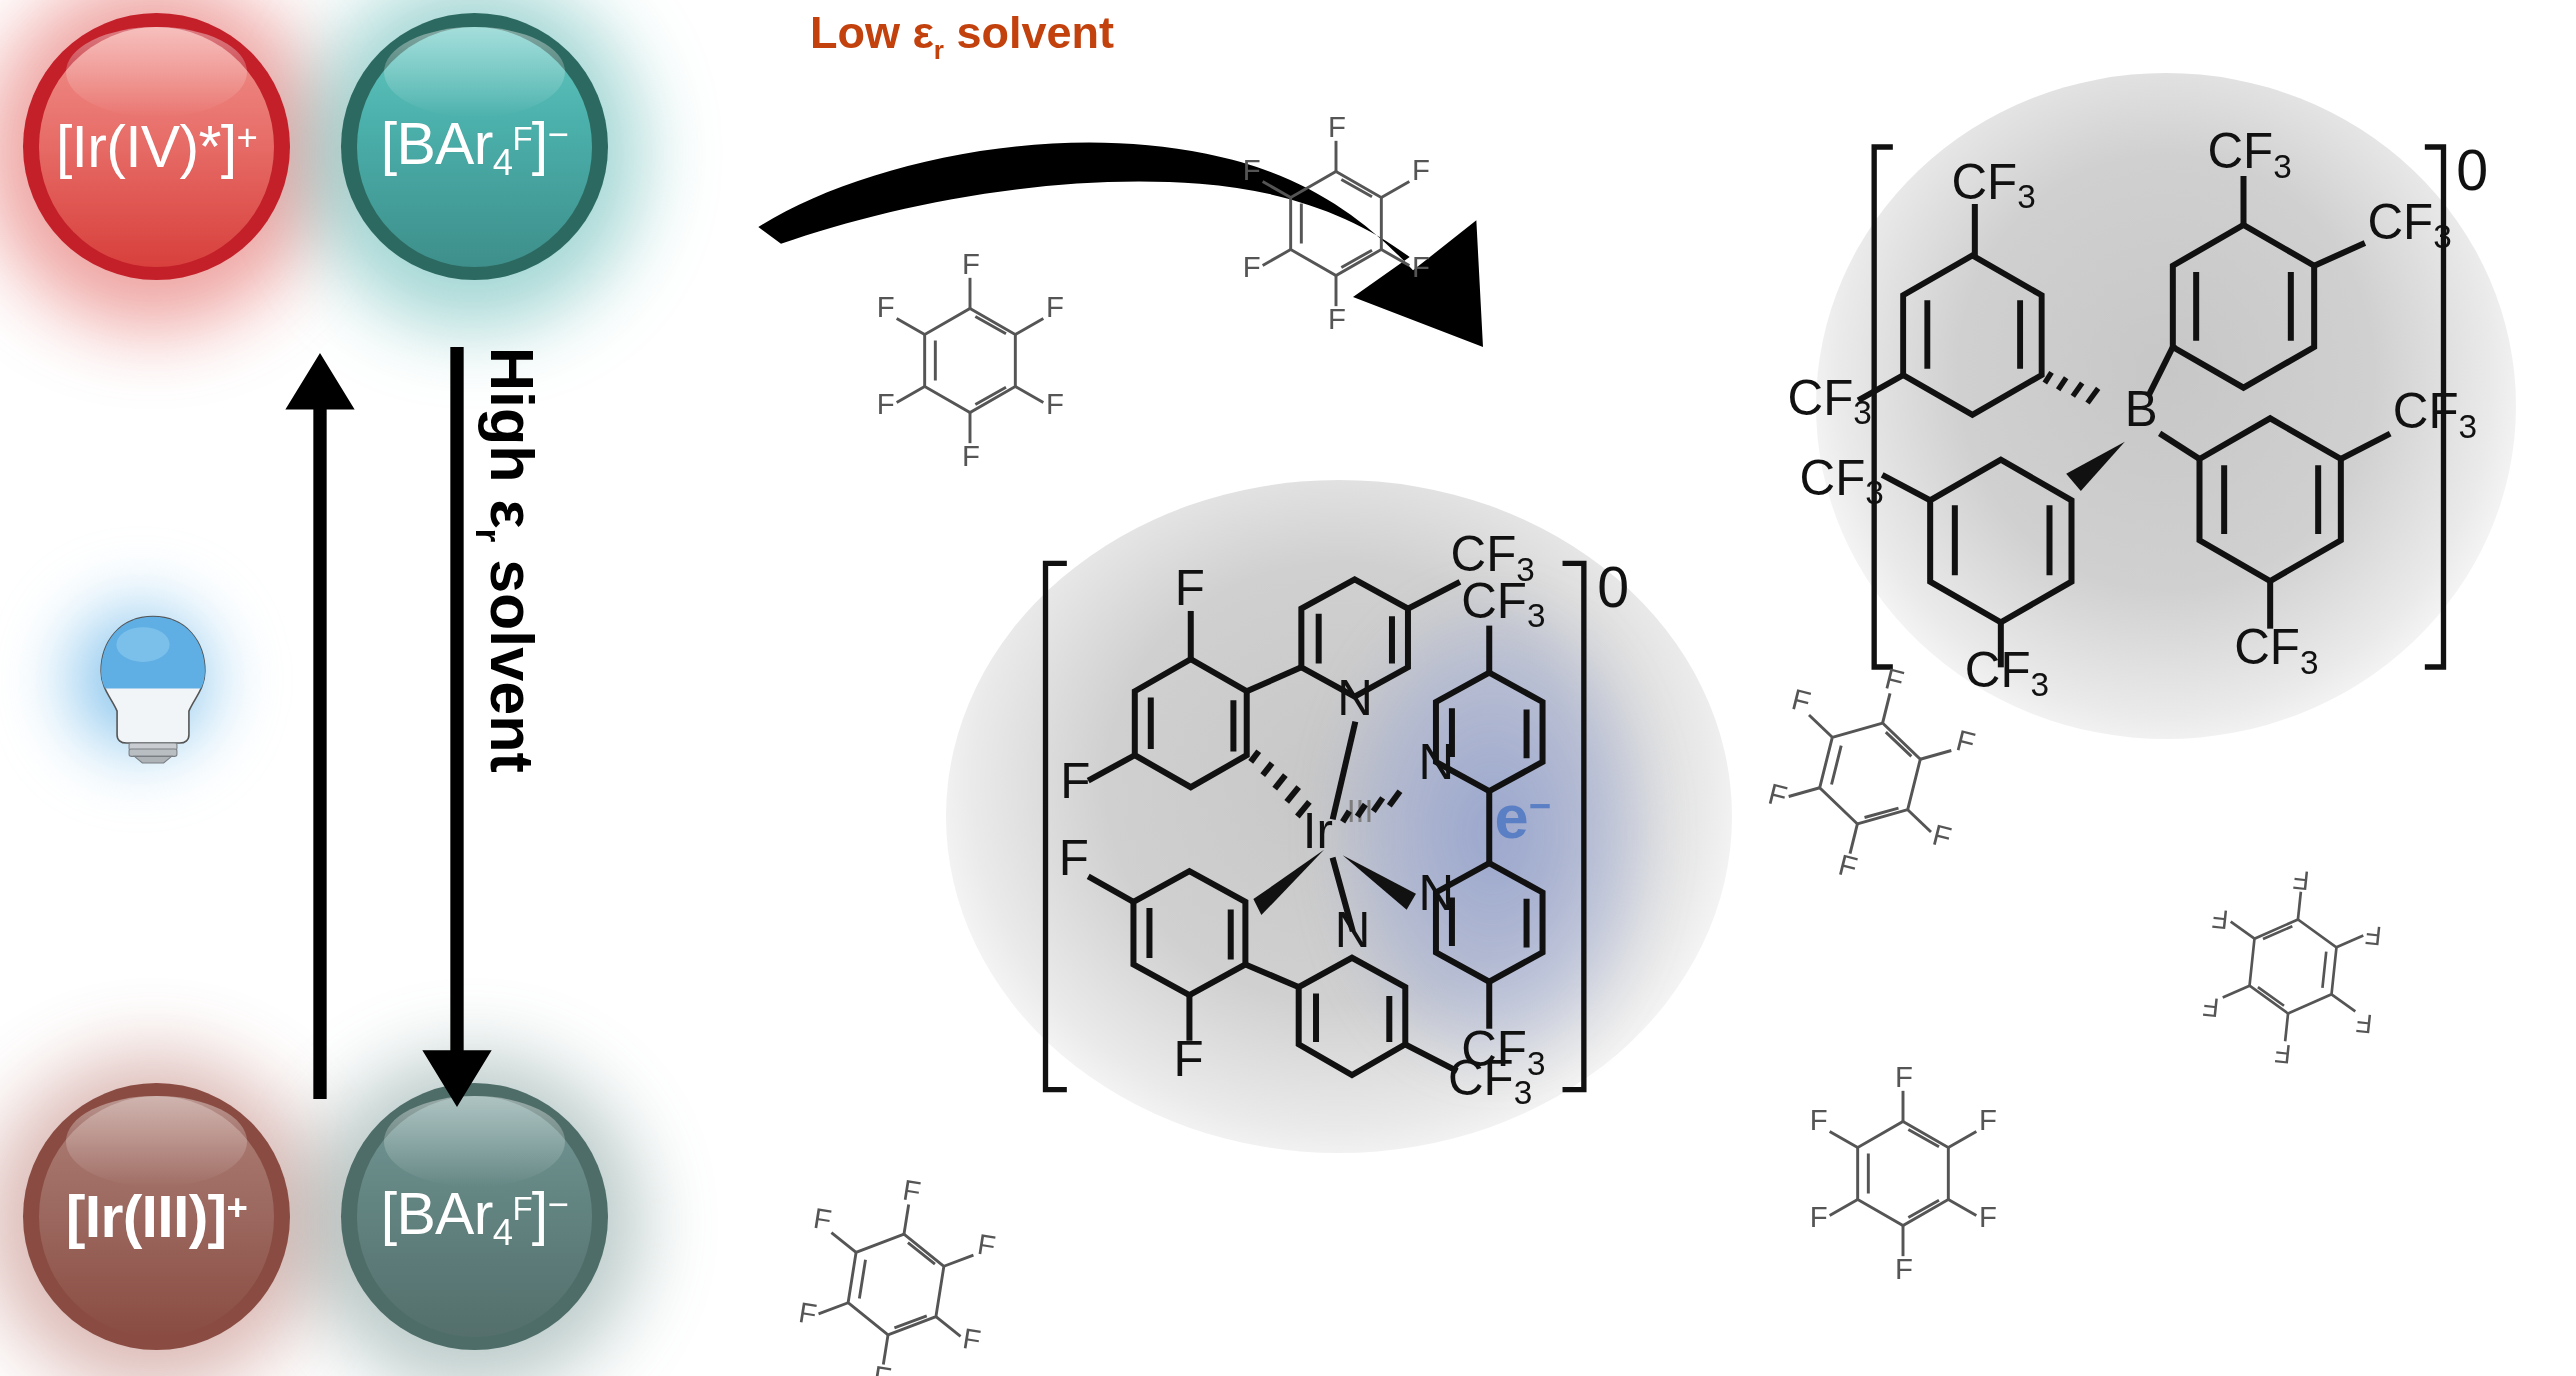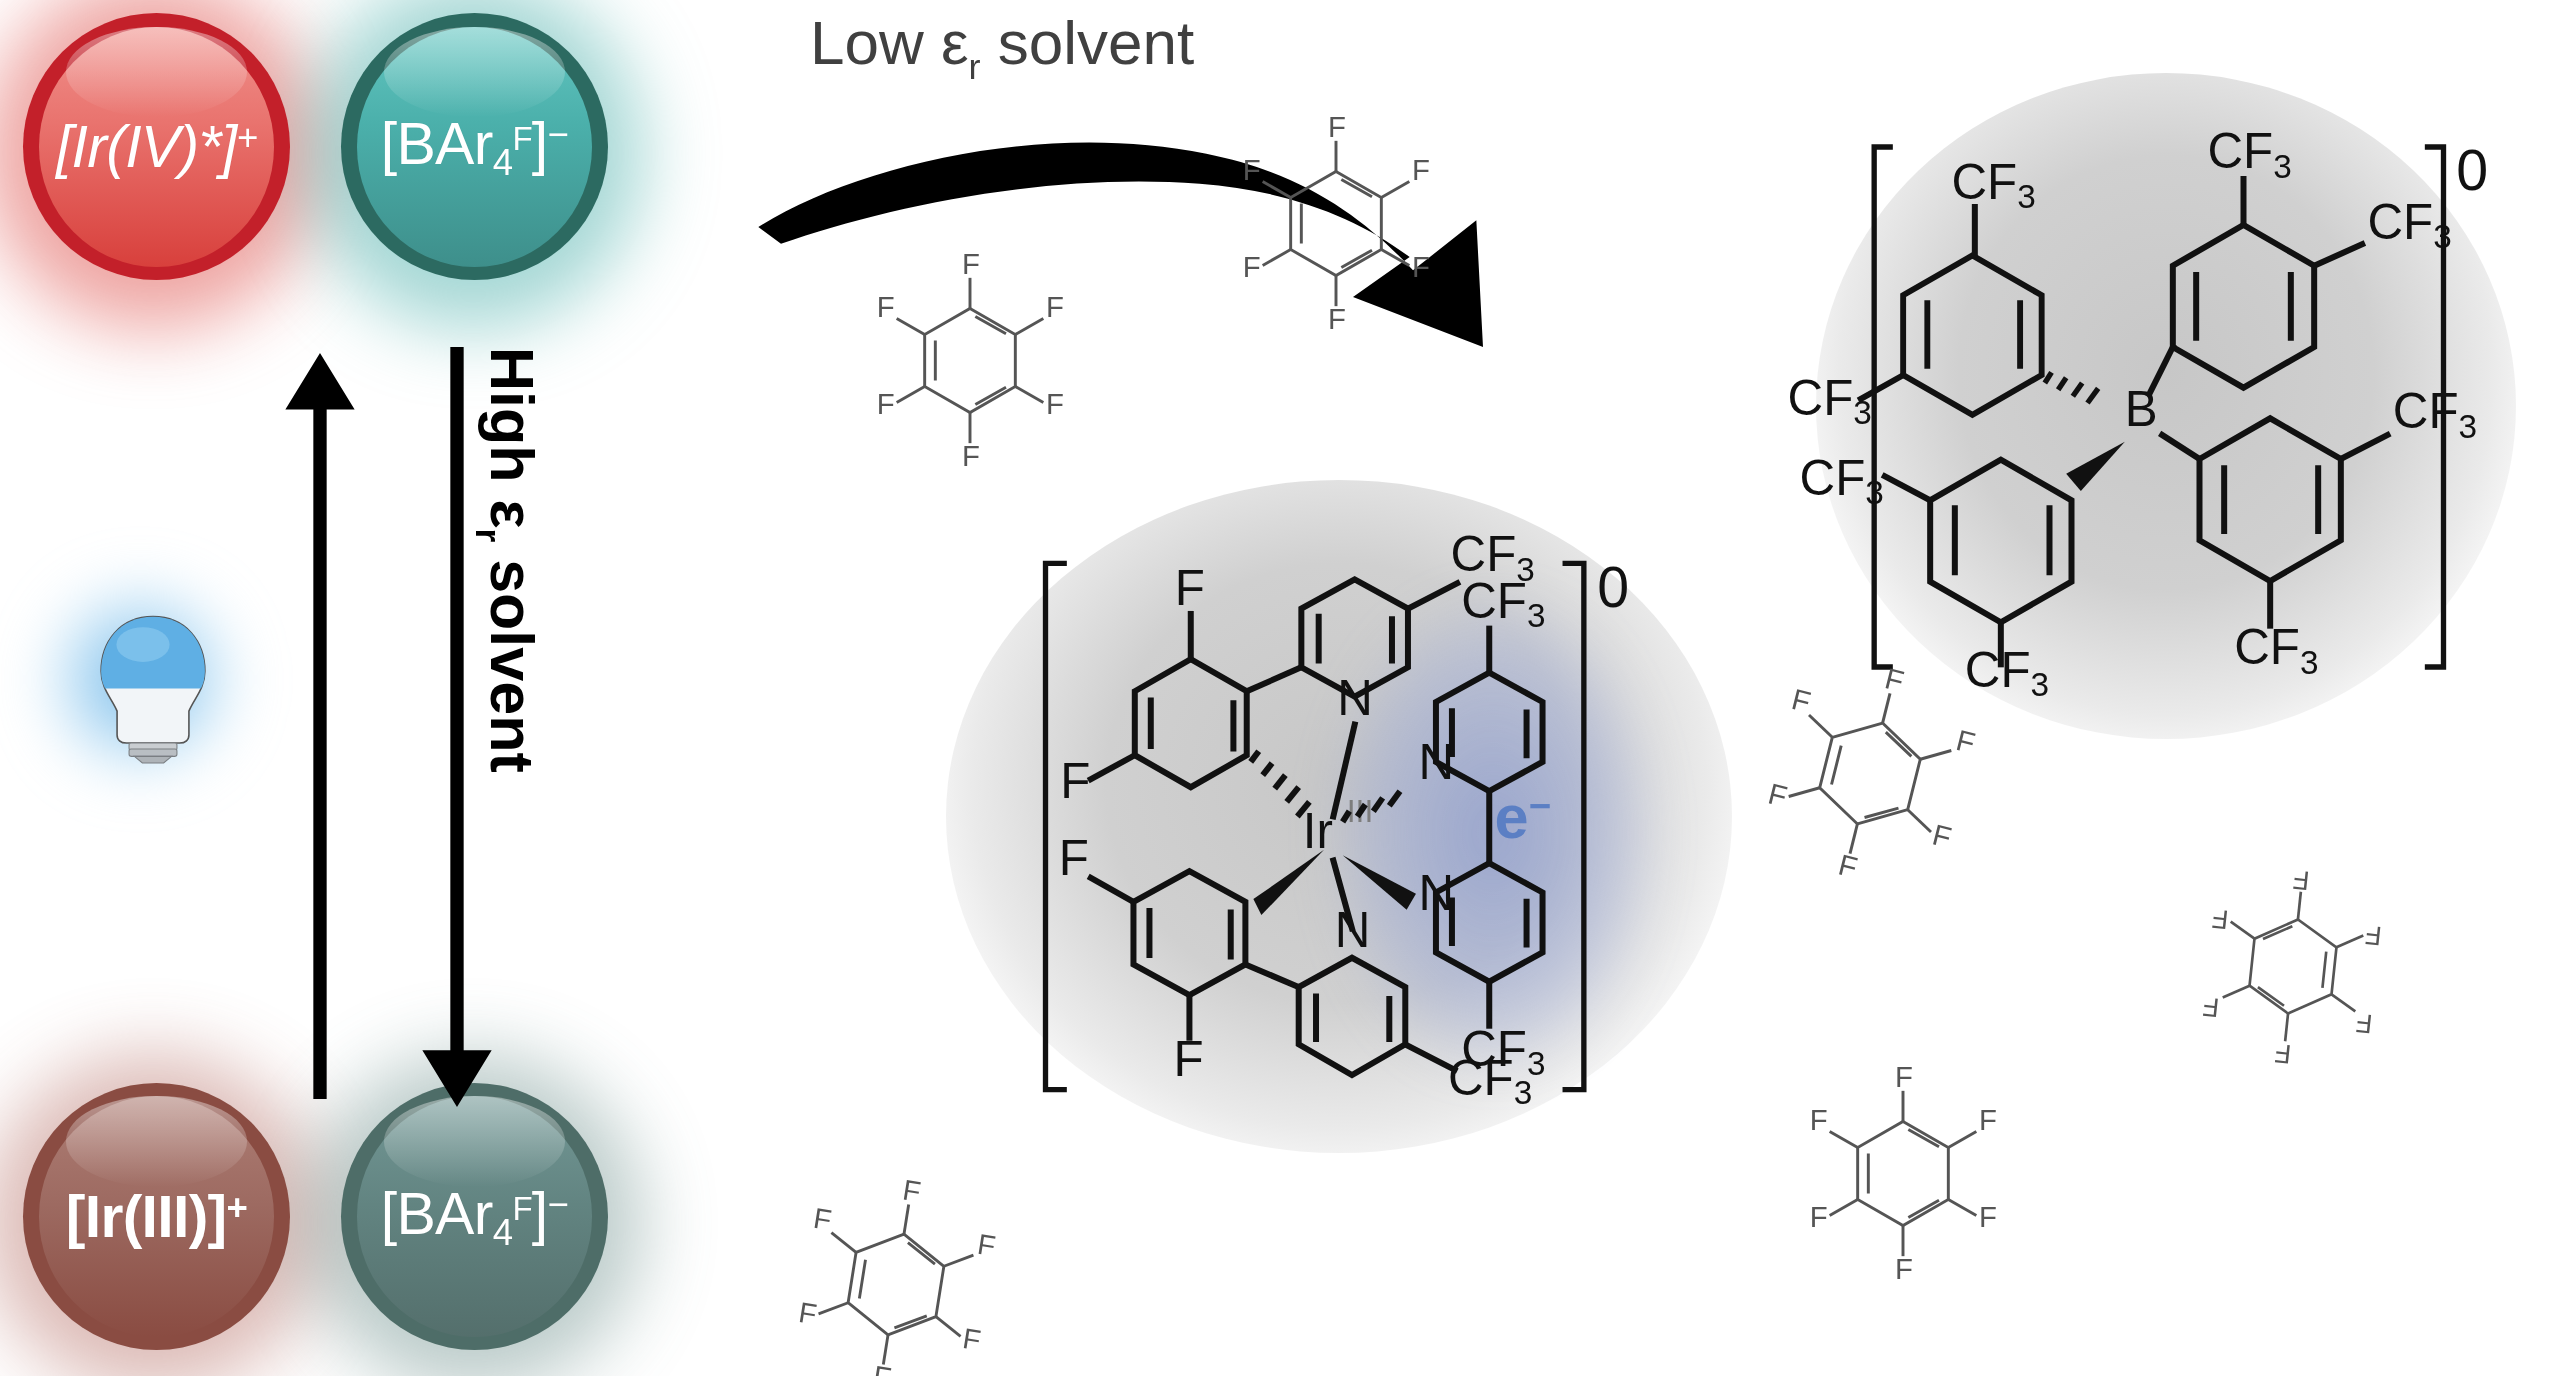--- a/index.html
+++ b/index.html
@@ -16,21 +16,21 @@
                  background:linear-gradient(180deg,rgba(255,255,255,.42),rgba(255,255,255,0));}
   .sphere .lbl{position:relative;z-index:3;white-space:nowrap;
                font-size:59px;letter-spacing:-0.7px;text-shadow:0 0 1.3px rgba(0,0,0,.08);}
   .sphere .lbl sub{font-size:.62em;vertical-align:-.30em;}
   .sphere .lbl sup{font-size:.62em;vertical-align:.46em;}
   .sphere .lbl .fsup{font-size:.56em;vertical-align:.42em;}
 
   
   .vtext{position:absolute;transform-origin:left top;
          font-weight:bold;font-size:61px;color:#000;white-space:nowrap;}
-  .htext{position:absolute;font-weight:normal;font-size:62px;color:#404040;white-space:nowrap;}
+  .htext{position:absolute;font-weight:bold;font-size:45px;color:#c2410c;white-space:nowrap;}
   .sub-r{font-size:.58em;vertical-align:-.42em;}
 
   
   .greyblob{position:absolute;border-radius:50%;
             background:radial-gradient(ellipse at 50% 45%,
               rgba(196,196,196,.95) 0%,rgba(203,203,203,.9) 42%,
               rgba(220,220,220,.6) 66%,rgba(255,255,255,0) 80%);}
   .blueblob{position:absolute;border-radius:50%;filter:blur(23px);
             background:radial-gradient(ellipse at 50% 50%,
               rgba(120,140,205,.62) 0%,rgba(150,165,215,.42) 50%,rgba(255,255,255,0) 78%);}
@@ -42,21 +42,21 @@
   .atm-s{font-family:"Liberation Sans",sans-serif;font-size:44px;fill:#555;}
   .chg{font-family:"Liberation Sans",sans-serif;font-size:86px;fill:#111;}
   .eminus{font-family:"Liberation Sans",sans-serif;font-size:92px;fill:#5b7fc4;font-weight:bold;}
 </style>
 </head>
 <body>
 
 <div class="halo" style="left:-16.7px;top:-23px;width:340px;height:353px;background:#E05B56;opacity:.55;"></div>
 <div class="halo" style="left:303px;top:-23px;width:340px;height:353px;background:#49AFAA;opacity:.5;"></div>
 
-<div class="sphere" style="left:23px;top:13.3px;width:267px;height:267px;background:#C3202A;font-style:italic;">
+<div class="sphere" style="left:23px;top:13.3px;width:267px;height:267px;background:#C3202A;">
   <div class="inner" style="background:linear-gradient(180deg,#F0918C 0%,#E9736E 40%,#D8403C 100%);"></div>
   <div class="gloss"></div>
   <div class="lbl">
     <span>[Ir(IV)*]</span><sup>+</sup>
   </div>
 </div>
 
 <div class="sphere" style="left:341px;top:13.3px;width:267px;height:267px;background:#2C6A61;">
   <div class="inner" style="background:linear-gradient(180deg,#63C6C1 0%,#4BB0AB 40%,#3E8F8B 100%);"></div>
   <div class="gloss"></div>

